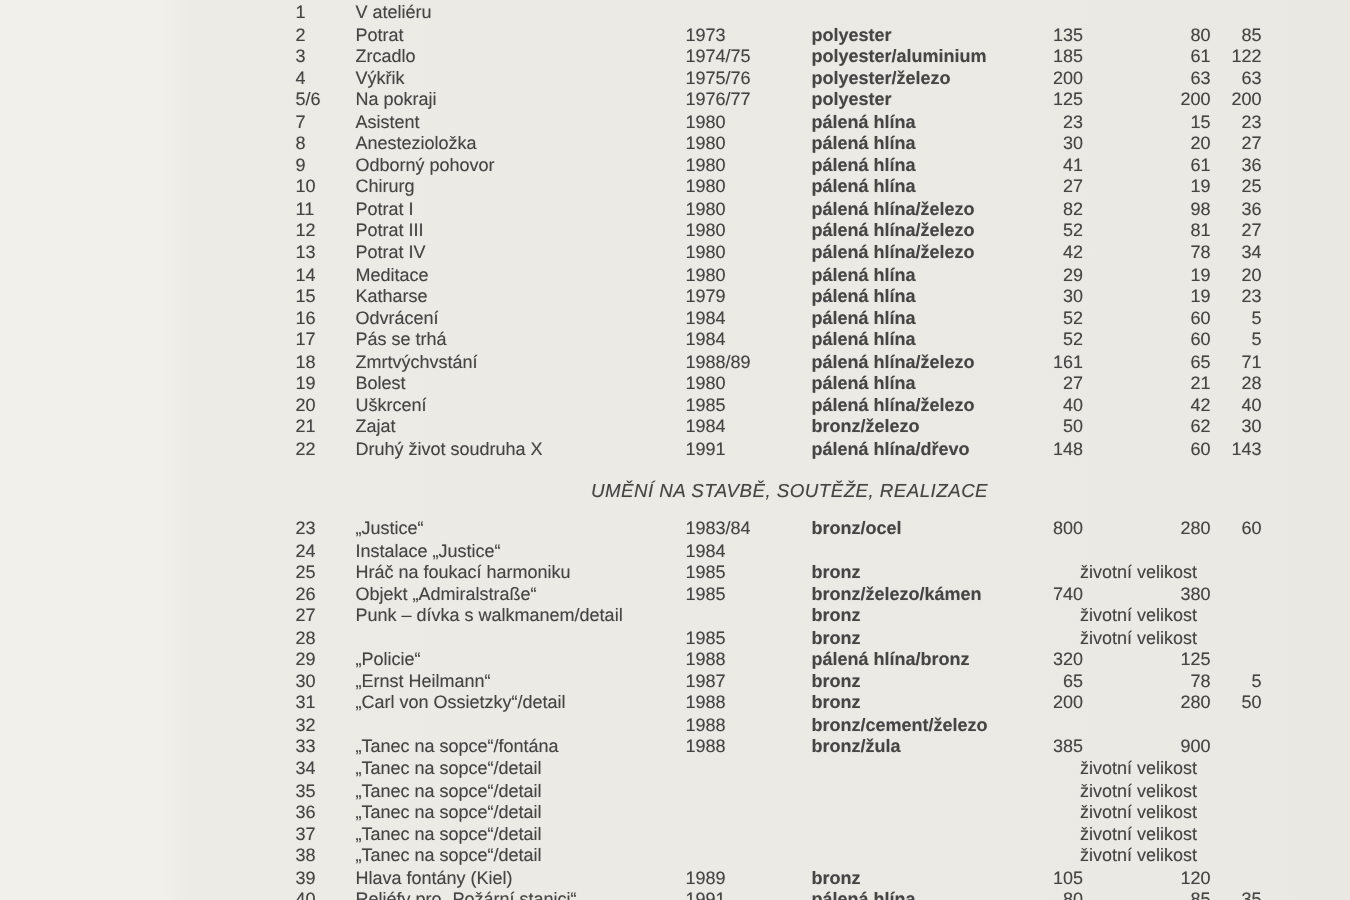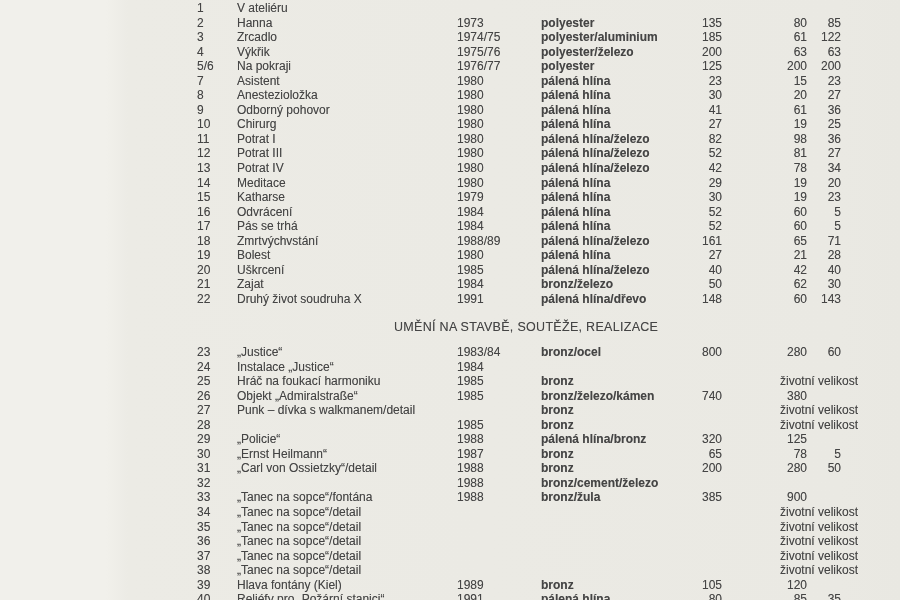--- a/index.html
+++ b/index.html
@@ -23,48 +23,49 @@
   #section2{top:345px;}
   .row{position:relative;height:14.56px;}
   .row span{position:absolute;top:0;line-height:14.56px;white-space:nowrap;}
   .c-no{left:197px;}
   .c-title{left:237px;}
   .c-year{left:457px;}
   .c-mat{left:541px;font-weight:bold;}
   .c-d1{left:652px;width:70px;text-align:right;}
   .c-d2{left:737px;width:70px;text-align:right;}
   .c-d3{left:771px;width:70px;text-align:right;}
-  .c-note{left:718px;width:140px;text-align:right;}
+  .c-note{left:658px;width:140px;text-align:right;}
   .section-header{
     position:absolute;
     top:320px;left:394px;
     line-height:14.5px;
     font-size:12.5px;
     letter-spacing:0.3px;
     white-space:nowrap;
+    font-style:italic;
   }
 </style>
 </head>
 <body>
 
 <div class="page">
   <div class="rows" id="section1">
       <div class="row">
     <span class="c-no">1</span>
     <span class="c-title">V ateliéru</span>
     <span class="c-year"></span>
     <span class="c-mat"></span>
     <span class="c-d1"></span>
     <span class="c-d2"></span>
     <span class="c-d3"></span>
     <span class="c-note"></span>
   </div>
       <div class="row">
     <span class="c-no">2</span>
-    <span class="c-title">Hanna</span>
+    <span class="c-title">Potrat</span>
     <span class="c-year">1973</span>
     <span class="c-mat">polyester</span>
     <span class="c-d1">135</span>
     <span class="c-d2">80</span>
     <span class="c-d3">85</span>
     <span class="c-note"></span>
   </div>
       <div class="row">
     <span class="c-no">3</span>
     <span class="c-title">Zrcadlo</span>

